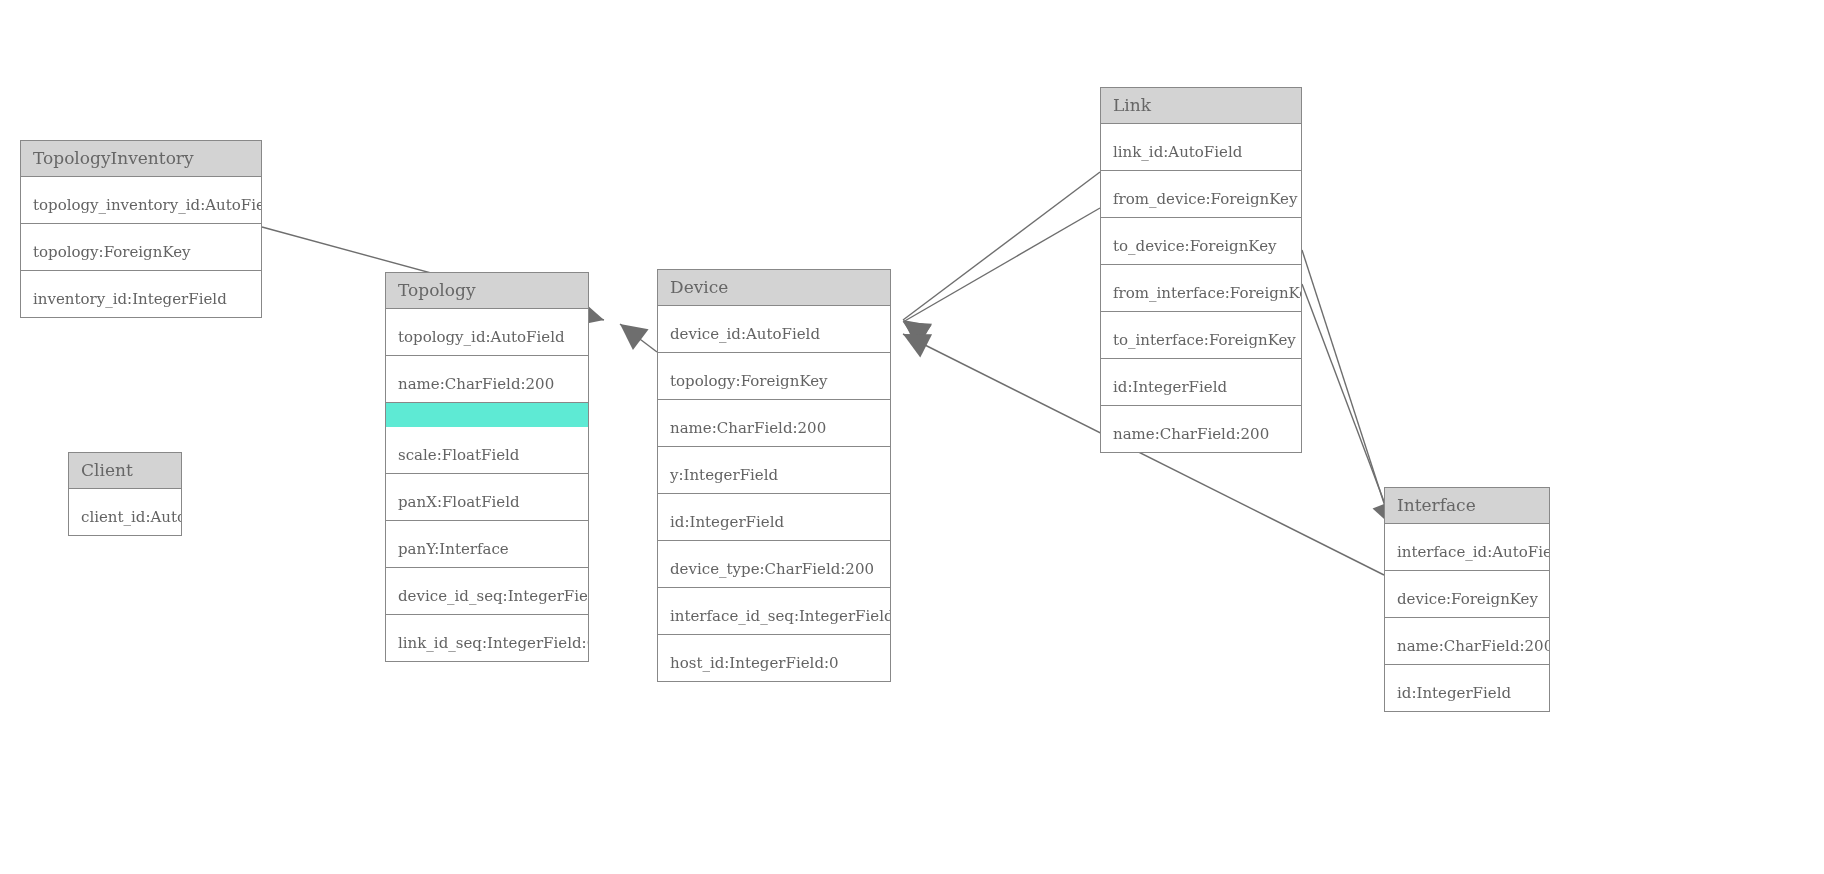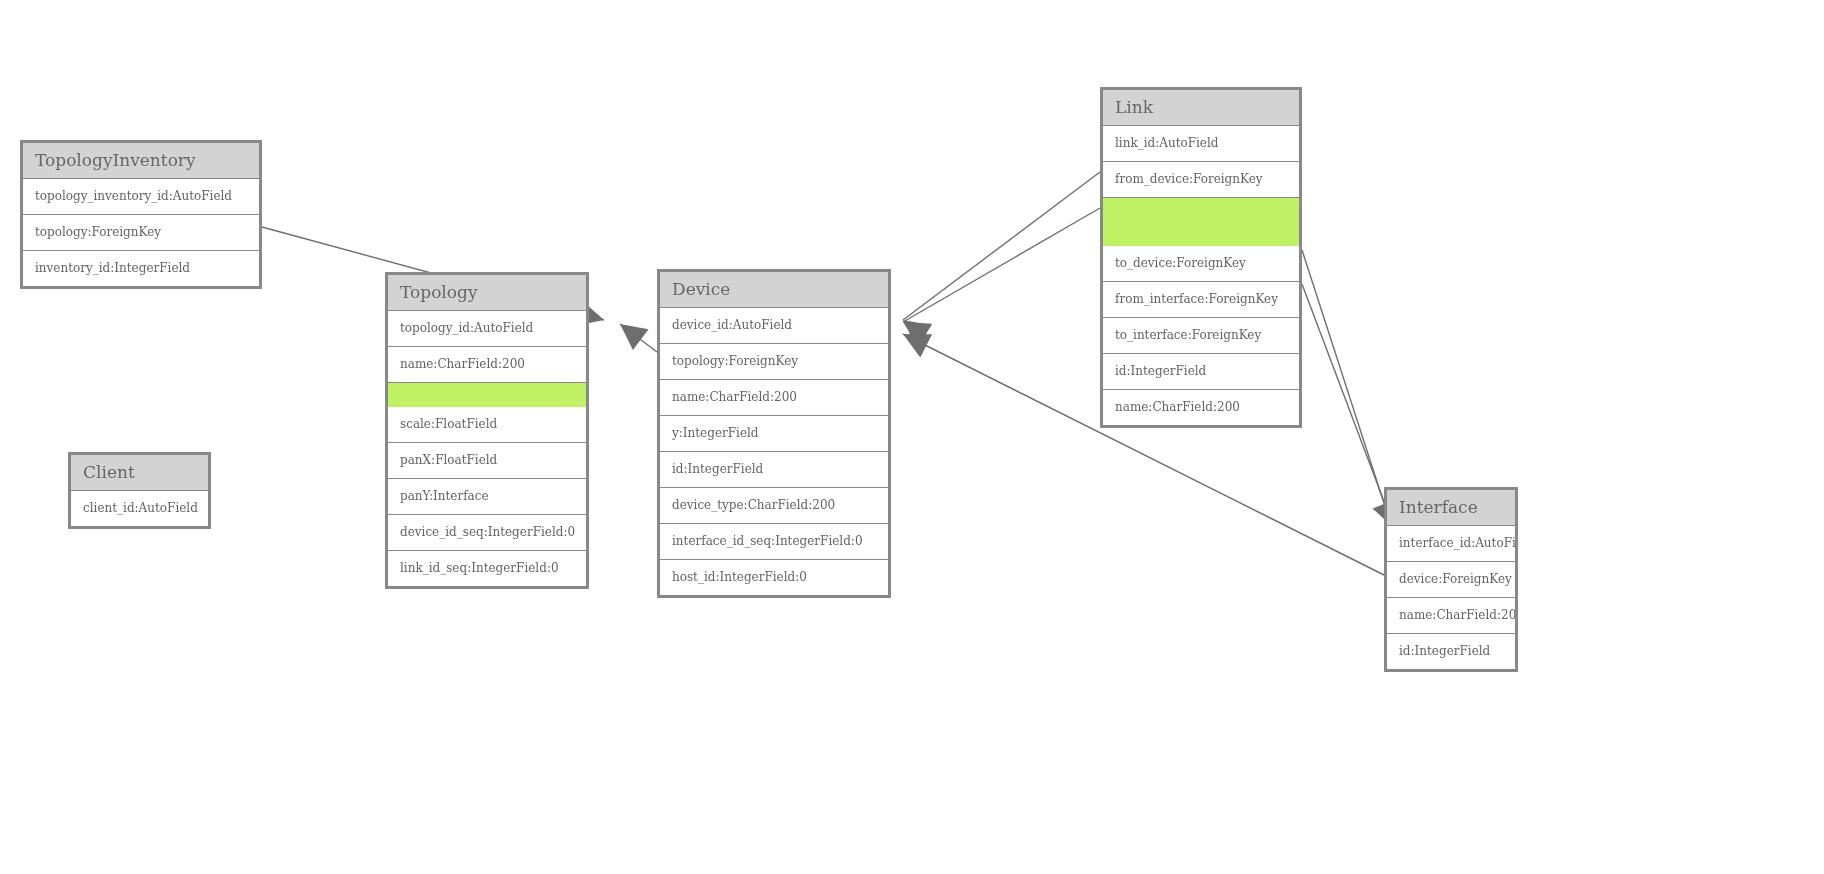--- a/index.html
+++ b/index.html
@@ -20,43 +20,43 @@
     position: absolute;
     left: 0;
     top: 0;
     width: 1824px;
     height: 874px;
     pointer-events: none;
   }
   .entity {
     position: absolute;
     box-sizing: border-box;
-    border: 3px solid #f97316;
-    background: #bef264;
+    border: 1px solid #f97316;
+    background: #5eead4;
     z-index: 5;
   }
   .entity-title {
     box-sizing: border-box;
     background: #d3d3d3;
     border-bottom: 1px solid #888888;
     color: #666666;
     font-size: 17px;
     line-height: 20px;
     padding: 7px 0 8px 12px;
     white-space: nowrap;
     overflow: hidden;
   }
   .entity-field {
     box-sizing: border-box;
     background: #ffffff;
     border-bottom: 1px solid #888888;
     color: #636363;
-    font-size: 12px;
+    font-size: 15px;
     line-height: 20px;
-    padding: 7px 0 8px 12px;
+    padding: 18px 0 8px 12px;
     white-space: nowrap;
     overflow: hidden;
   }
   .entity-field:last-child {
     border-bottom: none;
   }
 </style>
 </head>
 <body>
 
@@ -117,32 +117,32 @@
         <div class="entity-field" style="background: rgb(255, 255, 255); color: rgb(99, 99, 99); border-bottom-color: rgb(136, 136, 136);">y:IntegerField</div>
         <div class="entity-field" style="background: rgb(255, 255, 255); color: rgb(99, 99, 99); border-bottom-color: rgb(136, 136, 136);">id:IntegerField</div>
         <div class="entity-field" style="background: rgb(255, 255, 255); color: rgb(99, 99, 99); border-bottom-color: rgb(136, 136, 136);">device_type:CharField:200</div>
         <div class="entity-field" style="background: rgb(255, 255, 255); color: rgb(99, 99, 99); border-bottom-color: rgb(136, 136, 136);">interface_id_seq:IntegerField:0</div>
         <div class="entity-field" style="background: rgb(255, 255, 255); color: rgb(99, 99, 99); border-bottom-color: rgb(136, 136, 136);">host_id:IntegerField:0</div>
       </div>
       <div class="entity" style="left: 1100px; top: 87px; width: 202px; border-color: rgb(136, 136, 136);">
         <div class="entity-title" style="background: rgb(211, 211, 211); border-bottom-color: rgb(136, 136, 136);">Link</div>
         <div class="entity-field" style="background: rgb(255, 255, 255); color: rgb(99, 99, 99); border-bottom-color: rgb(136, 136, 136);">link_id:AutoField</div>
         <div class="entity-field" style="background: rgb(255, 255, 255); color: rgb(99, 99, 99); border-bottom-color: rgb(136, 136, 136);">from_device:ForeignKey</div>
-        <div class="entity-field" style="background: rgb(255, 255, 255); color: rgb(99, 99, 99); border-bottom-color: rgb(136, 136, 136); margin-top: 48px;">to_device:ForeignKey</div>
+        <div class="entity-field" style="background: rgb(255, 255, 255); color: rgb(99, 99, 99); border-bottom-color: rgb(136, 136, 136);">to_device:ForeignKey</div>
         <div class="entity-field" style="background: rgb(255, 255, 255); color: rgb(99, 99, 99); border-bottom-color: rgb(136, 136, 136);">from_interface:ForeignKey</div>
         <div class="entity-field" style="background: rgb(255, 255, 255); color: rgb(99, 99, 99); border-bottom-color: rgb(136, 136, 136);">to_interface:ForeignKey</div>
         <div class="entity-field" style="background: rgb(255, 255, 255); color: rgb(99, 99, 99); border-bottom-color: rgb(136, 136, 136);">id:IntegerField</div>
         <div class="entity-field" style="background: rgb(255, 255, 255); color: rgb(99, 99, 99); border-bottom-color: rgb(136, 136, 136);">name:CharField:200</div>
       </div>
-      <div class="entity" style="left: 1384px; top: 487px; width: 134px; border-color: rgb(136, 136, 136);">
+      <div class="entity" style="left: 1384px; top: 487px; width: 166px; border-color: rgb(136, 136, 136);">
         <div class="entity-title" style="background: rgb(211, 211, 211); border-bottom-color: rgb(136, 136, 136);">Interface</div>
         <div class="entity-field" style="background: rgb(255, 255, 255); color: rgb(99, 99, 99); border-bottom-color: rgb(136, 136, 136);">interface_id:AutoField</div>
         <div class="entity-field" style="background: rgb(255, 255, 255); color: rgb(99, 99, 99); border-bottom-color: rgb(136, 136, 136);">device:ForeignKey</div>
         <div class="entity-field" style="background: rgb(255, 255, 255); color: rgb(99, 99, 99); border-bottom-color: rgb(136, 136, 136);">name:CharField:200</div>
         <div class="entity-field" style="background: rgb(255, 255, 255); color: rgb(99, 99, 99); border-bottom-color: rgb(136, 136, 136);">id:IntegerField</div>
       </div>
-      <div class="entity" style="left: 68px; top: 452px; width: 143px; border-color: rgb(136, 136, 136);">
+      <div class="entity" style="left: 68px; top: 452px; width: 114px; border-color: rgb(136, 136, 136);">
         <div class="entity-title" style="background: rgb(211, 211, 211); border-bottom-color: rgb(136, 136, 136);">Client</div>
         <div class="entity-field" style="background: rgb(255, 255, 255); color: rgb(99, 99, 99); border-bottom-color: rgb(136, 136, 136);">client_id:AutoField</div>
       </div>
     </div>
 
 </div>
 
 </body></html>

